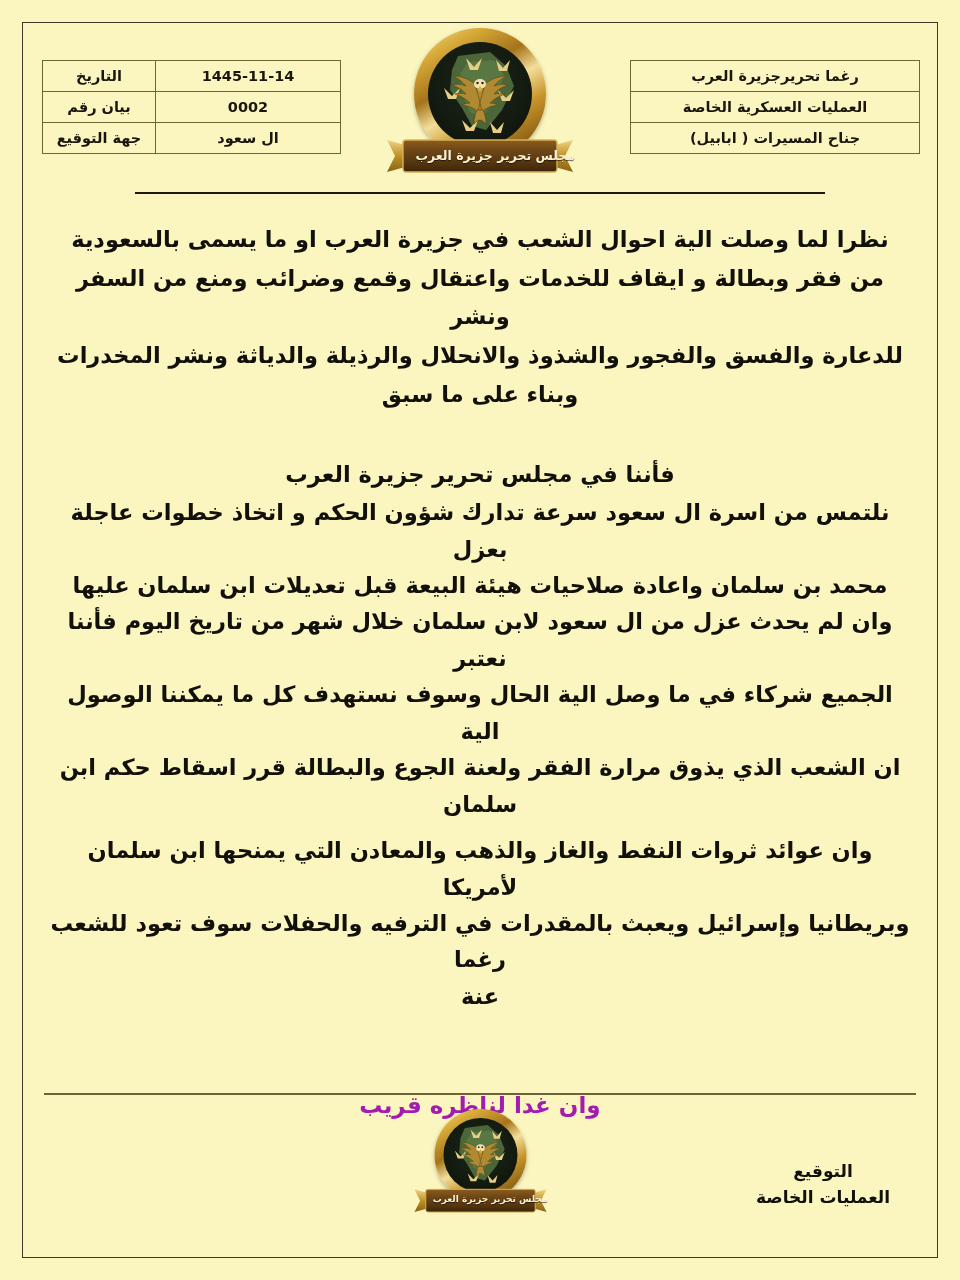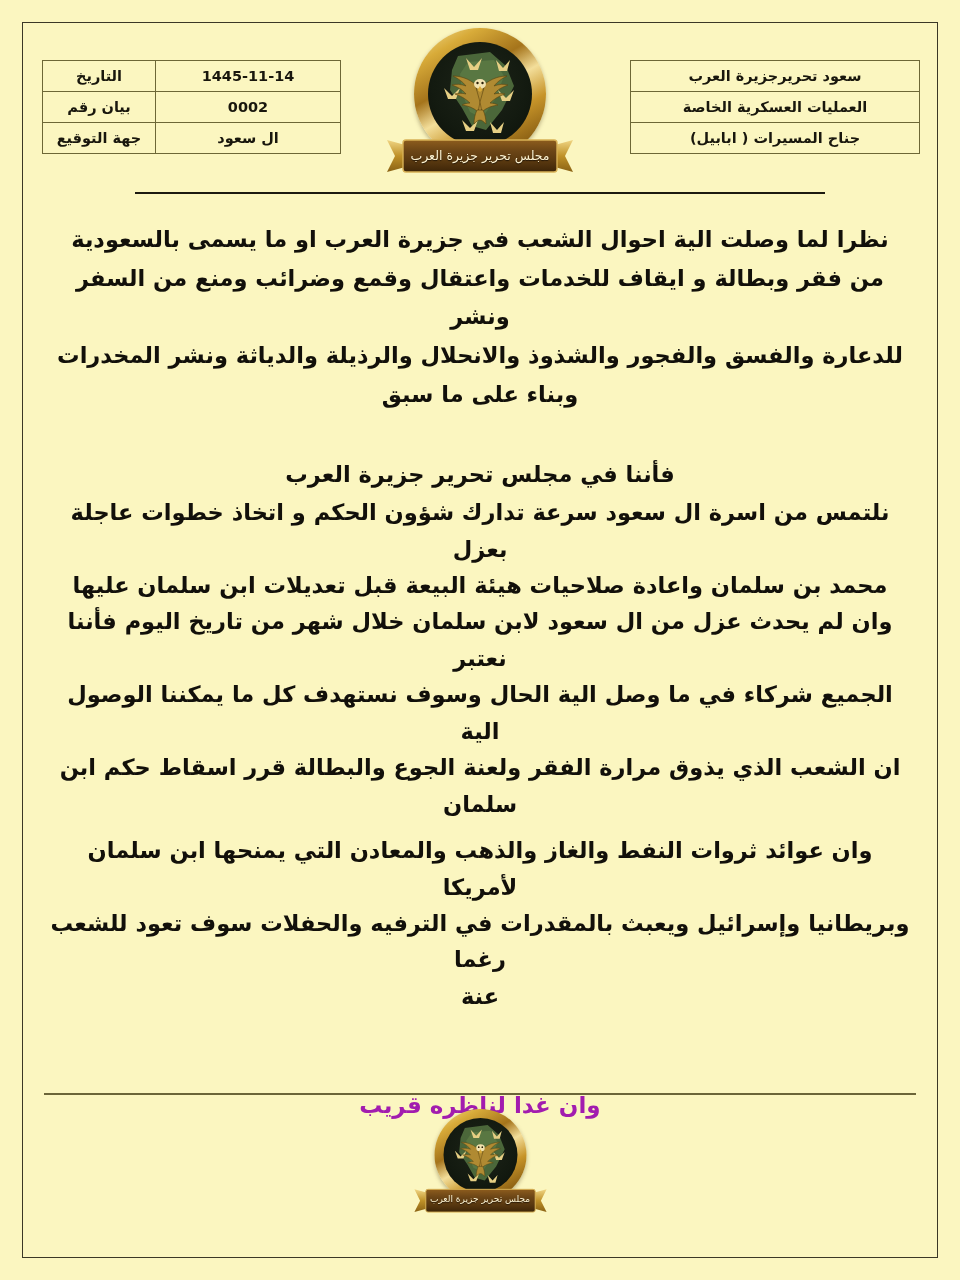--- a/index.html
+++ b/index.html
@@ -131,23 +131,23 @@
   .ribbon-wrap {
     position: absolute;
     left: 50%;
     transform: translateX(-50%);
   }
   .ribbon-wrap svg { display: block; }
   .ribbon-text {
     position: absolute;
     left: 0;
     right: 0;
-    text-align: center;
+    text-align: right;
     color: #fdf3d2;
-    font-weight: 400;
+    font-weight: 700;
     white-space: nowrap;
     text-shadow: 0 1px 1px rgba(0,0,0,0.6);
   }
 
   
   .basmala {
     text-align: center;
     font-family: "DejaVu Serif", "Liberation Serif", serif;
     font-size: 27px;
     color: #14120a;
@@ -249,21 +249,21 @@
         <tr>
           <td class="value">ال سعود</td>
           <td class="label">جهة التوقيع</td>
         </tr>
       </tbody>
         </table>
 
       <table class="info-table table-right">
         <tbody>
             <tr>
-          <td>سعود تحريرجزيرة العرب</td>
+          <td>رغما تحريرجزيرة العرب</td>
         </tr>
         <tr>
           <td>العمليات العسكرية الخاصة</td>
         </tr>
         <tr>
           <td>جناح المسيرات ( ابابيل)</td>
         </tr>
       </tbody>
         </table>
 
@@ -356,20 +356,24 @@
         <span class="para-line">وبريطانيا وإسرائيل ويعبث بالمقدرات في الترفيه والحفلات سوف تعود للشعب رغما</span>
         <span class="para-line">عنة</span>
       </p>
 
       <div class="closing">وان غدا لناظره قريب</div>
     </div>
 
     <div class="footer">
       <div class="rule-footer"></div>
 
+      <div class="signature">
+        <div>التوقيع</div>
+        <div>العمليات الخاصة</div>
+      </div>
 
       <div class="emblem emblem-bottom">
         <div class="emblem-disc-wrap">
           <div class="disc-outer" style="width:92px;height:92px;">
             <div class="disc-inner" style="width:74px;height:74px;">
               <svg width="74" height="74" viewBox="0 0 104 104">
                 <path d="M30 14 L62 10 L78 24 L86 44 L74 68 L58 88 L44 84 L34 66 L22 48 L24 28 Z" fill="#4e6b3c" opacity="0.95"></path>
                 <path d="M40 20 L66 18 L76 34 L68 56 L54 76 L42 70 L34 52 L32 32 Z" fill="#5d7c46" opacity="0.75"></path>
                 <g fill="#e6cf84">
                   <path d="M38 16 l8 9 l8 -9 l-4 12 l-8 0 z"></path>

